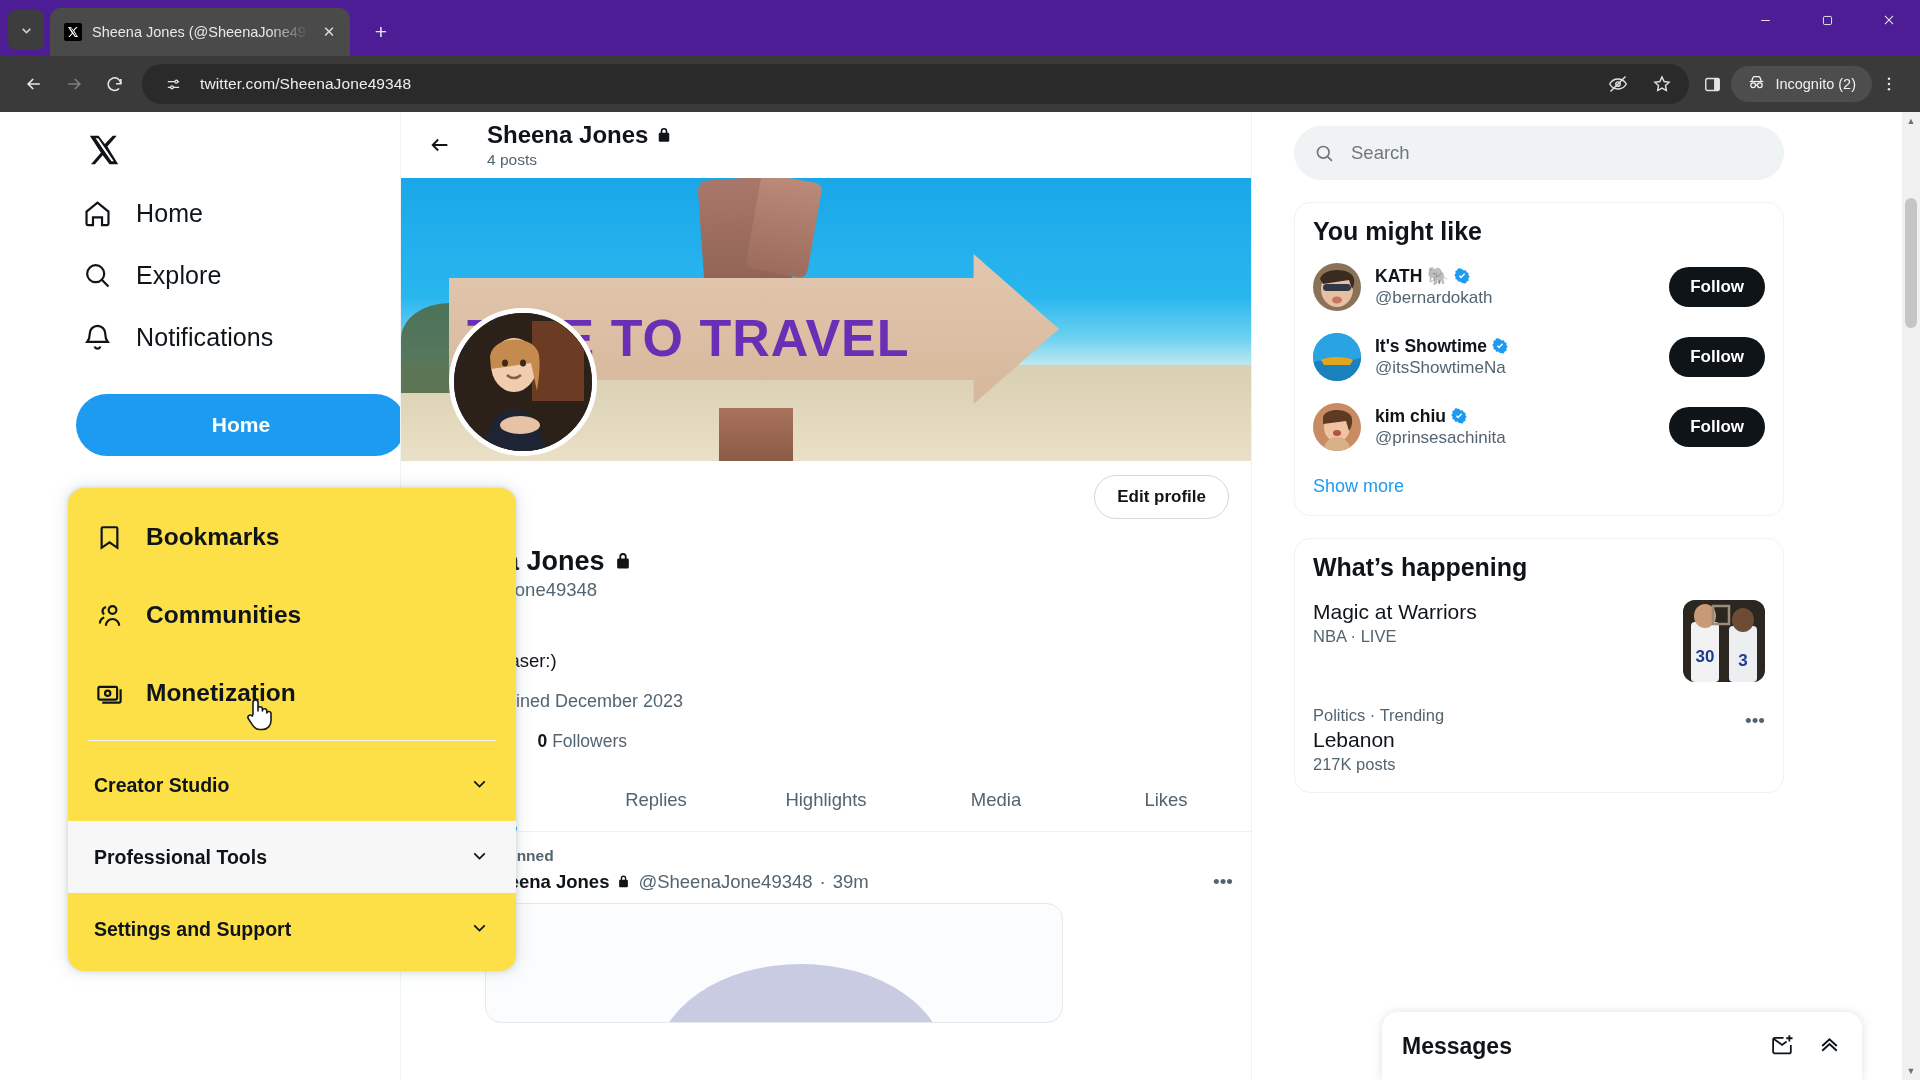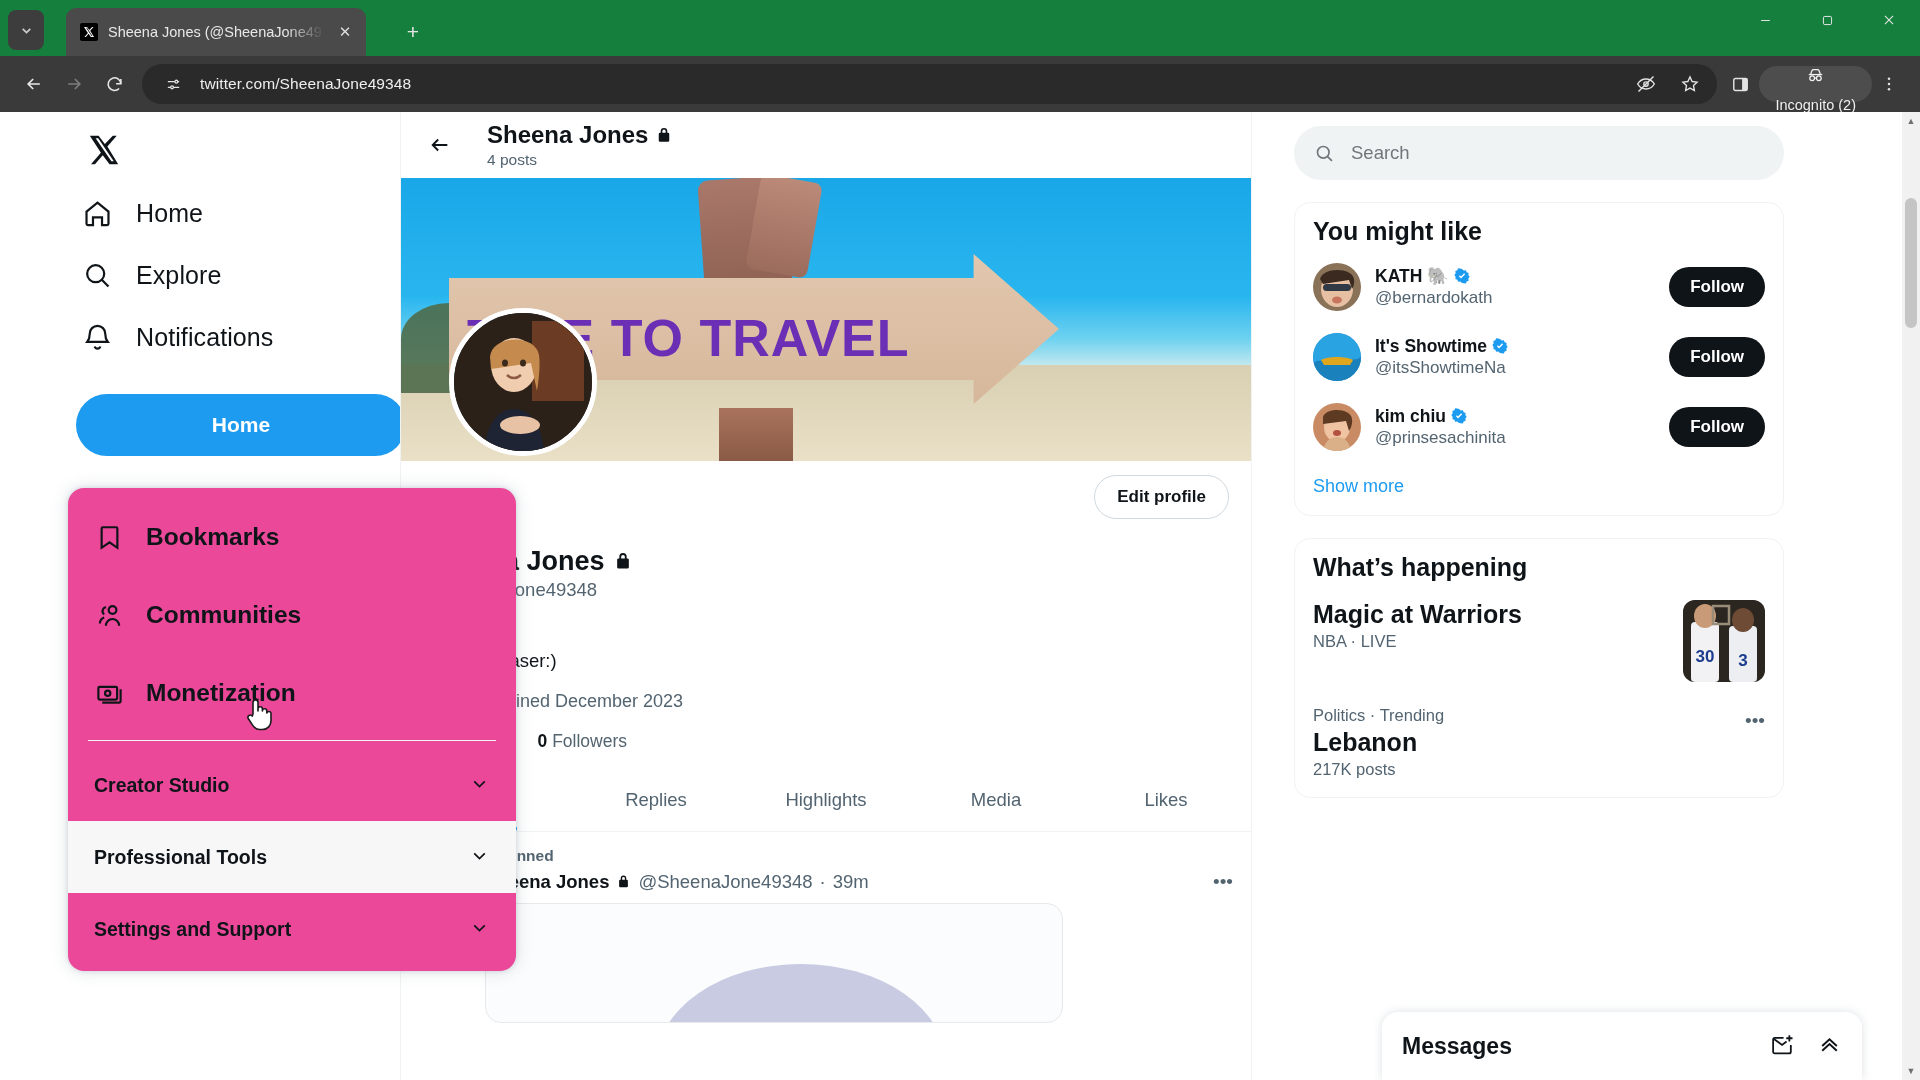--- a/index.html
+++ b/index.html
@@ -8,22 +8,22 @@
     overflow: hidden;
     font-family: "Liberation Sans", sans-serif;
     background: #ffffff;
   }
 
   
   #browser-chrome { width: 1920px; background: #333333; }
 
   .tabstrip {
     height: 56px; display: flex; align-items: flex-end;
-    padding-left: 8px; gap: 16px;
-    background: #15803d;
+    padding-left: 8px; gap: 0;
+    background: #4c1d95;
   }
   .tab-list-btn {
     width: 36px; height: 40px; margin-bottom: 6px; margin-right: 6px;
     border-radius: 8px; background: #3d3d3d;
     display: flex; align-items: center; justify-content: center;
     color: #cfcfcf; font-size: 13px;
   }
   .tab {
     height: 48px; min-width: 300px; max-width: 320px;
     background: #4a4a4a; border-radius: 10px 10px 0 0;
@@ -65,21 +65,21 @@
     display: flex; align-items: center; gap: 12px; padding: 0 12px 0 16px;
     margin: 0 8px; color: #e4e4e4;
   }
   .omnibox .url { font-size: 15.5px; color: #eeeeee; letter-spacing: .1px; }
   .omni-right { margin-left: auto; display: flex; align-items: center; gap: 14px; }
   .tb-icon { width: 30px; height: 30px; display:flex; align-items:center; justify-content:center;
     color: #e3e3e3; }
   .incognito-pill {
     height: 36px; border-radius: 18px; background: #4d4d4d;
     display: flex; align-items: center; gap: 9px; padding: 0 16px;
-    color: #f1f1f1; font-size: 14.5px; margin-left: 4px; flex-direction: column;
+    color: #f1f1f1; font-size: 14.5px; margin-left: 4px;
   }
   .kebab { width: 34px; height: 34px; display:flex; align-items:center;
     justify-content:center; color:#e3e3e3; }
 
   
   #page { position: relative; width: 1920px; height: 968px; background: #fff;
     display: flex; overflow: hidden; }
 
   
   .sidebar { width: 400px; flex: 0 0 400px; padding: 10px 0 0 70px; position: relative; }
@@ -102,21 +102,21 @@
     width: 340px; padding: 8px 10px; border-radius: 34px; }
   .me-av { width: 56px; height: 56px; border-radius: 50%; flex: 0 0 auto; overflow:hidden; }
   .me-names { display: flex; flex-direction: column; line-height: 1.28; }
   .me-name { font-size: 18.5px; font-weight: bold; color: #0f1419; display:flex; align-items:center; gap:6px;}
   .me-handle { font-size: 18px; color: #536471; }
   .me-dots { margin-left: auto; color: #0f1419; font-size: 20px; }
 
   
   .menu {
     position: absolute; left: 68px; top: 376px; width: 448px;
-    background: #ec4899; border-radius: 16px;
+    background: #fde047; border-radius: 16px;
     box-shadow: 0 0 16px rgba(101,119,134,.25), 0 0 4px rgba(101,119,134,.2);
     padding: 10px 0 6px; z-index: 40;
   }
   .menu-item { display: flex; align-items: center; gap: 22px; height: 78px; padding: 0 26px; }
   .menu-item .ico { width: 30px; height: 30px; display:flex; align-items:center; justify-content:center; }
   .menu-item .lbl { font-size: 24.5px; font-weight: bold; color: #0f1419; }
   .menu-sep { height: 1px; background: #eff3f4; margin: 8px 20px; }
   .menu-acc { display: flex; align-items: center; height: 72px; padding: 0 26px; position: relative; }
   .menu-acc.hovered { background: #f7f7f7; }
   .menu-acc .lbl { font-size: 19.5px; font-weight: bold; color: #0f1419; }
@@ -215,21 +215,21 @@
   .sugg-txt { display: flex; flex-direction: column; line-height: 1.28; min-width: 0; }
   .sugg-name { font-size: 17.5px; font-weight: bold; color: #0f1419; display: flex; align-items:center; gap:5px; }
   .sugg-handle { font-size: 17px; color: #536471; }
   .follow-btn { margin-left: auto; height: 40px; padding: 0 21px; border-radius: 20px;
     background: #0f1419; color: #fff; font-size: 17px; font-weight: bold;
     display: flex; align-items: center; justify-content: center; }
   .show-more { padding: 14px 18px 12px; font-size: 18px; color: #1d9bf0; }
 
   .trend { padding: 12px 18px; display: flex; gap: 12px; }
   .trend-txt { display: flex; flex-direction: column; gap: 3px; flex: 1 1 auto; }
-  .trend-title { font-size: 25px; font-weight: bold; color: #0f1419; }
+  .trend-title { font-size: 21px; font-weight: normal; color: #0f1419; }
   .trend-sub { font-size: 16.5px; color: #536471; }
   .trend-thumb { width: 82px; height: 82px; border-radius: 12px; flex: 0 0 auto; overflow: hidden;
     background: #a3a3a3; position: relative; }
   .trend-dots { color: #536471; font-size: 19px; align-self: flex-start; padding-top: 4px; }
 
   .msgbar {
     position: absolute; right: 58px; bottom: 0; width: 480px; height: 68px;
     background: #fff; border-radius: 16px 16px 0 0;
     box-shadow: 0 0 10px rgba(101,119,134,.22); display: flex; align-items: center;
     padding: 0 20px; z-index: 20;

